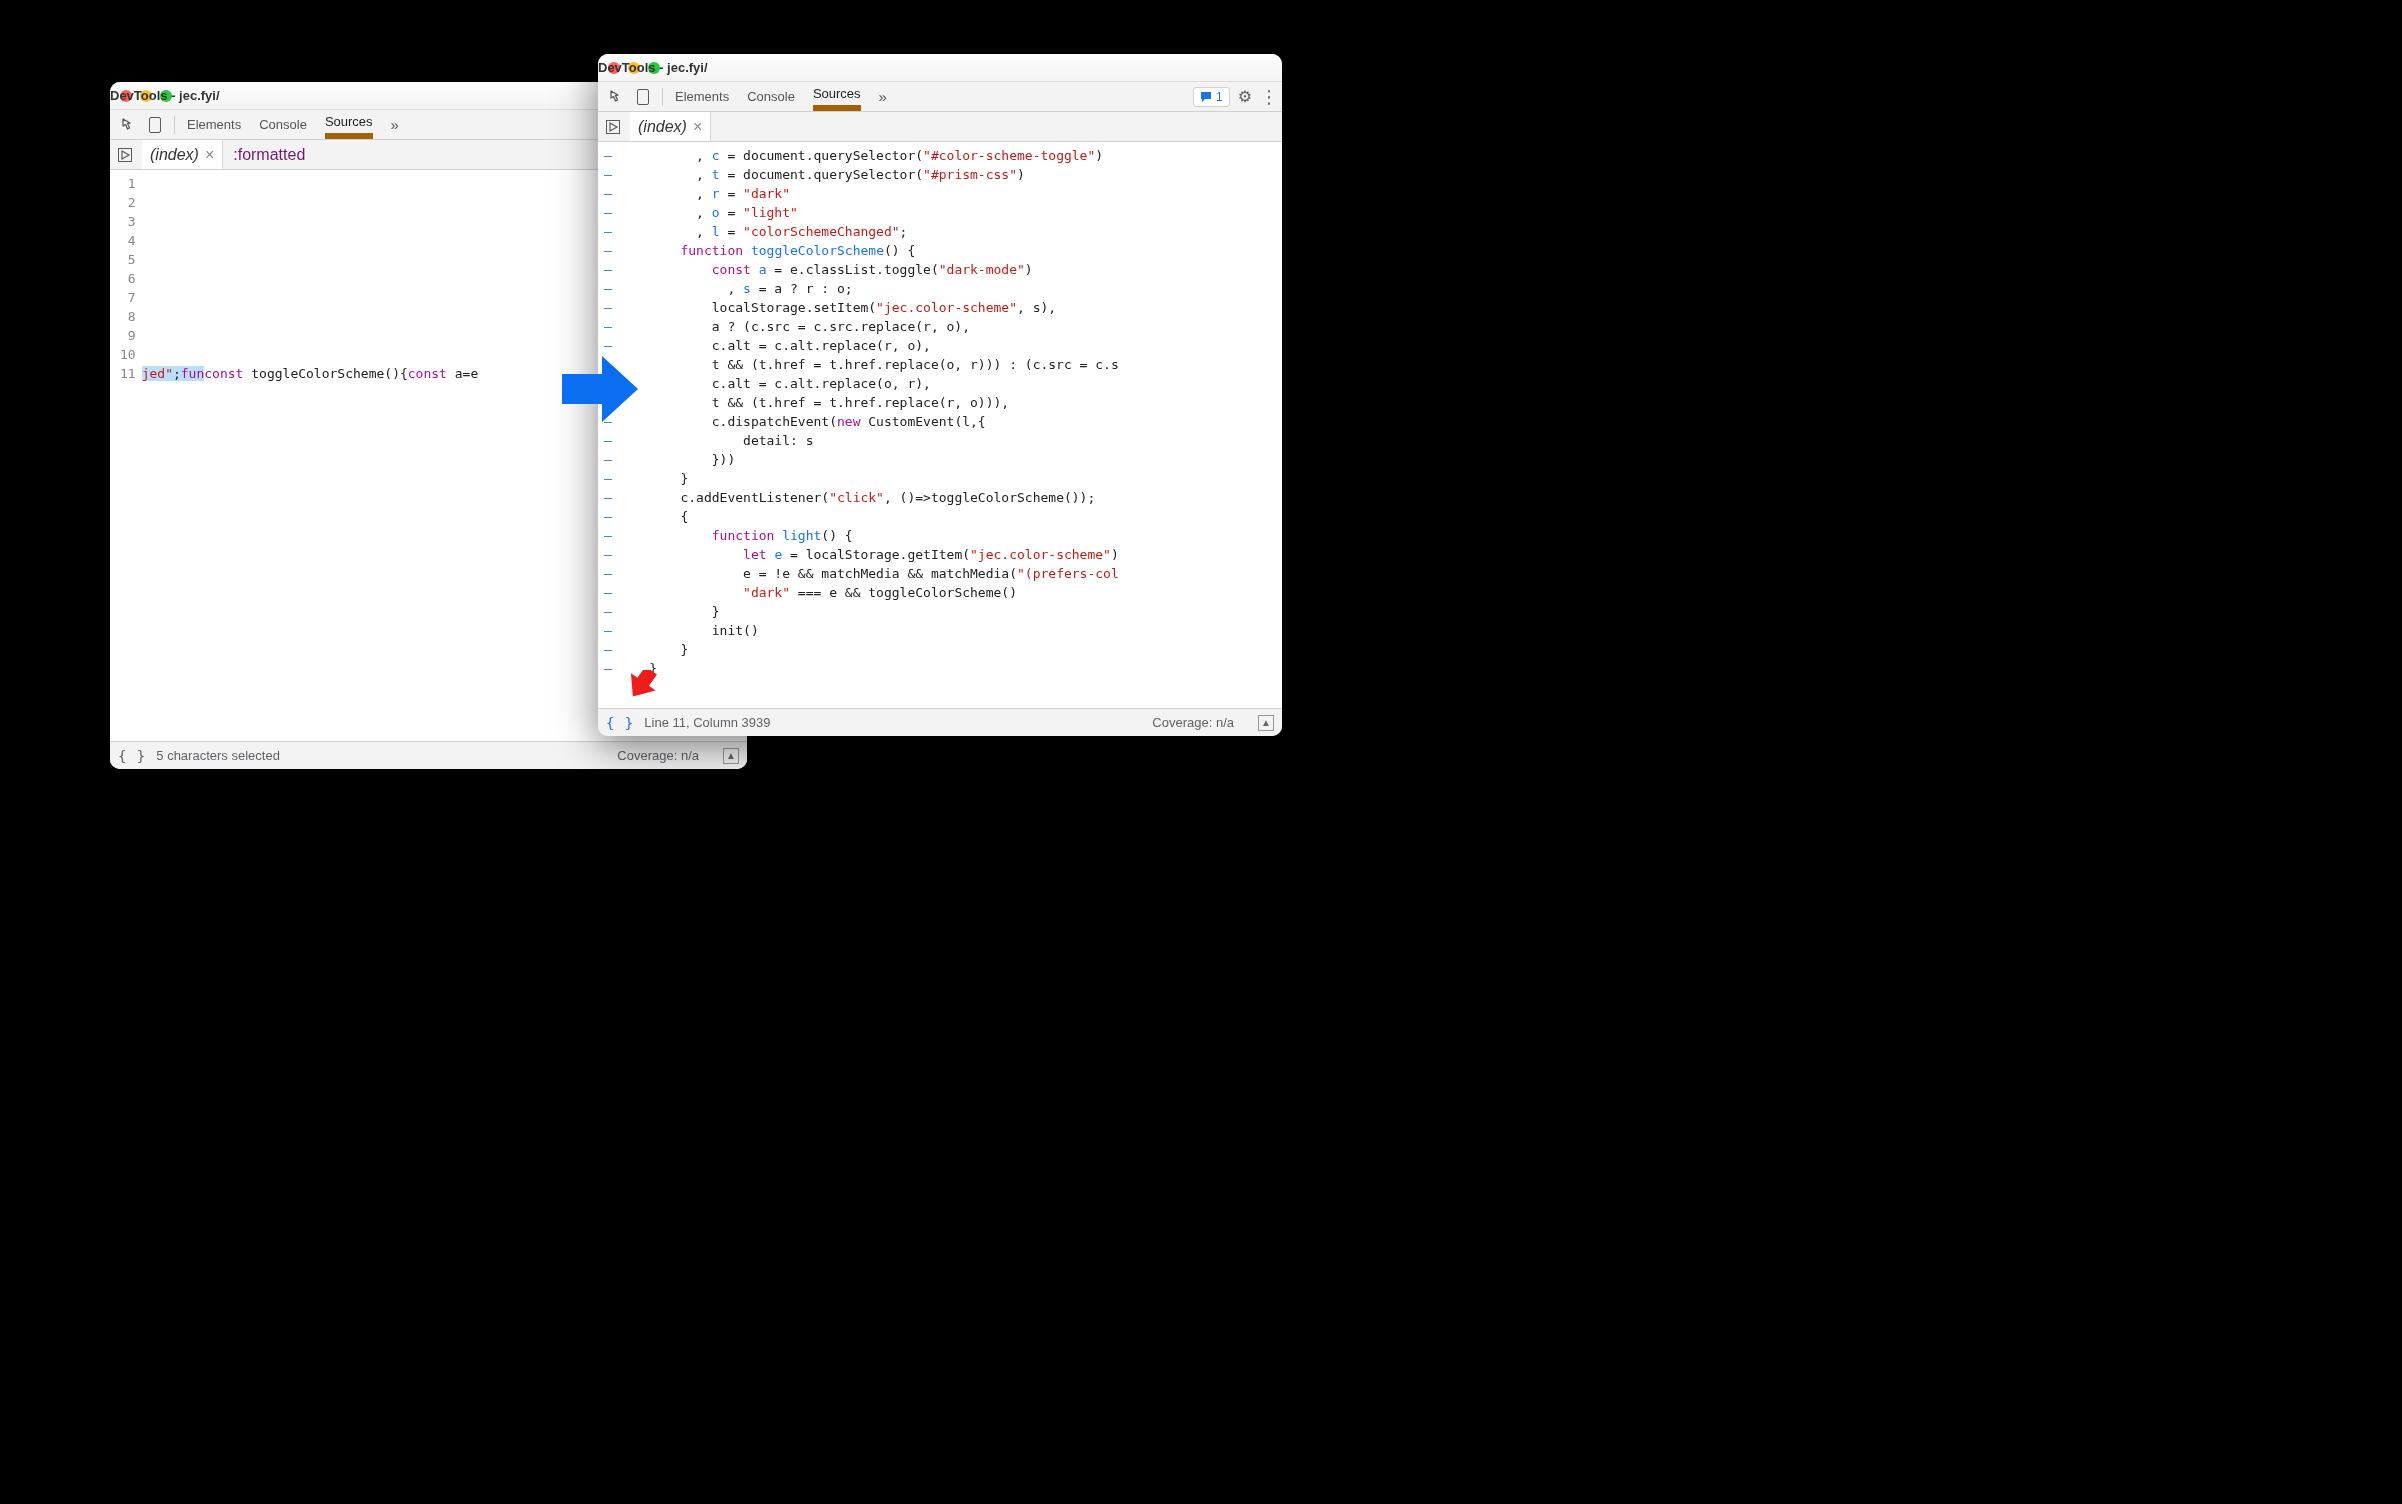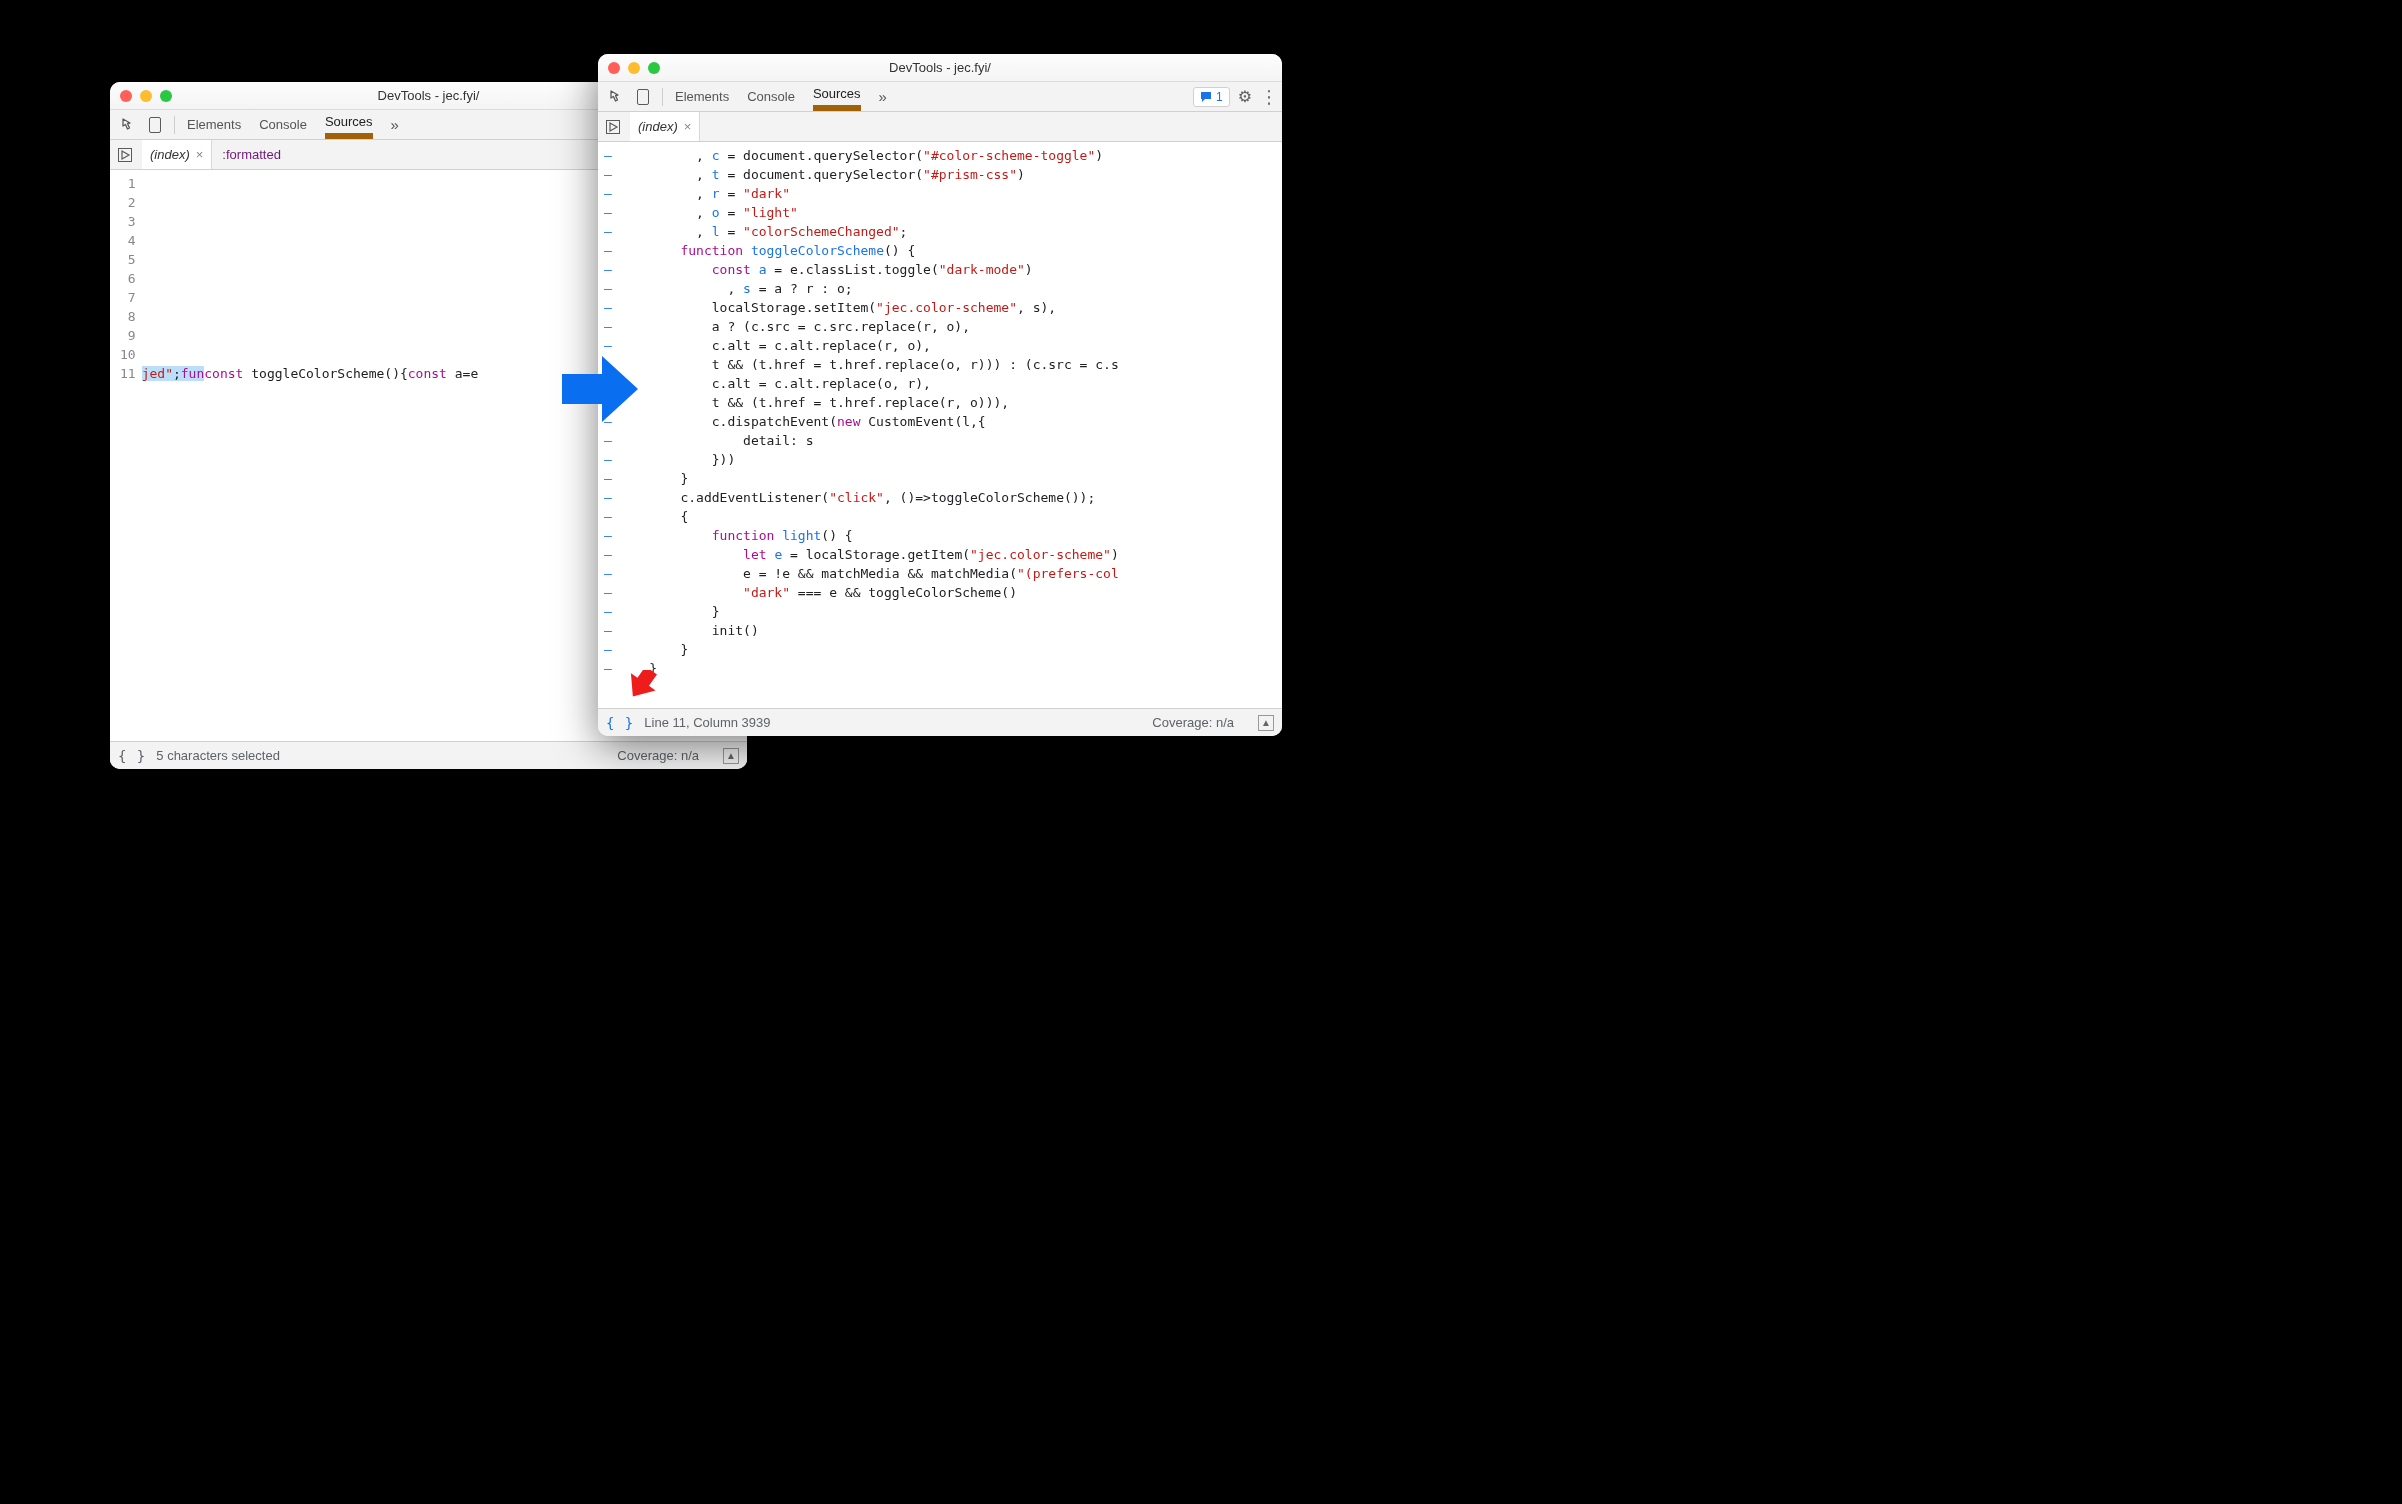--- a/index.html
+++ b/index.html
@@ -29,21 +29,21 @@
     padding: 0 10px;
     border-bottom: 1px solid #dcdcdc;
     flex-shrink: 0;
     position: relative;
   }
   .traffic-lights { display: flex; gap: 8px; }
   .tl { width: 12px; height: 12px; border-radius: 50%; }
   .tl.red { background: #ff5f57; }
   .tl.yellow { background: #febc2e; }
   .tl.green { background: #28c840; }
-  .title { position: absolute; left: 0; right: 0; text-align: center; font-size: 13px; font-weight: 400; color: #333; pointer-events: none;}
+  .title { position: absolute; left: 0; right: 0; text-align: left; font-size: 13px; font-weight: 700; color: #333; pointer-events: none;}
   .toolbar {
     height: 30px;
     display: flex;
     align-items: center;
     padding: 0 6px;
     border-bottom: 1px solid #d0d0d0;
     background: #f3f3f3;
     flex-shrink: 0;
   }
   .icon-btn {
@@ -71,21 +71,21 @@
   .kebab { font-size: 18px; color: #5f6368; cursor: pointer; letter-spacing: -2px;}
 
   .subtoolbar {
     height: 30px; display: flex; align-items: center;
     padding: 0 4px; border-bottom: 1px solid #d0d0d0;
     background: #f3f3f3; flex-shrink: 0; gap: 6px;
   }
   .nav-icon { width: 22px; display: flex; justify-content: center; color: #5a5a5a; cursor: pointer; }
   .file-tab {
     display: flex; align-items: center; gap: 6px; height: 100%;
-    padding: 0 8px; font-style: italic; color: #333; font-size: 13px;
+    padding: 0 8px; font-style: italic; color: #333; font-size: 16px;
     background: #fff; border-right: 1px solid #d8d8d8;
   }
   .file-tab .close { font-style: normal; color: #888; cursor: pointer; }
   .file-tab.ghost { background: transparent; border: none; color: #701a75; font-style: normal; padding-left: 4px;}
 
   .editor { flex: 1; display: flex; overflow: hidden; background: #fff; }
   .gutter {
     background: #fff; text-align: right; padding: 4px 6px 4px 10px;
     color: #888; font-family: Menlo, Consolas, monospace; font-size: 13px;
     line-height: 19px; flex-shrink: 0; user-select: none;

